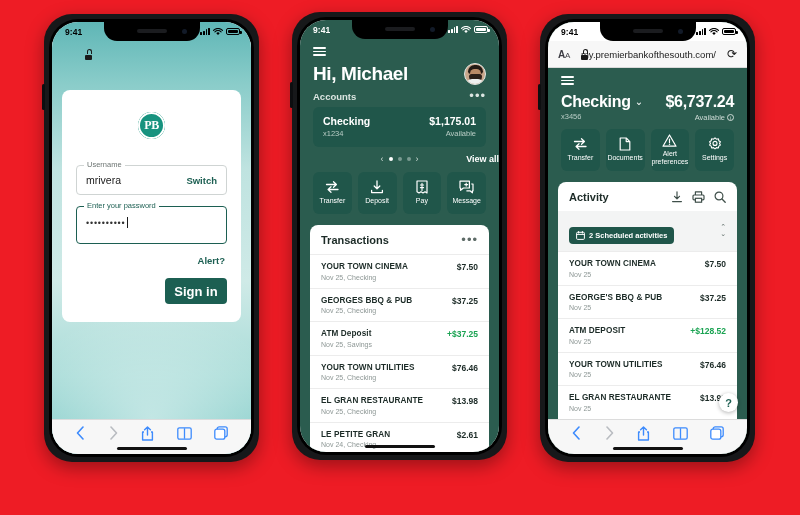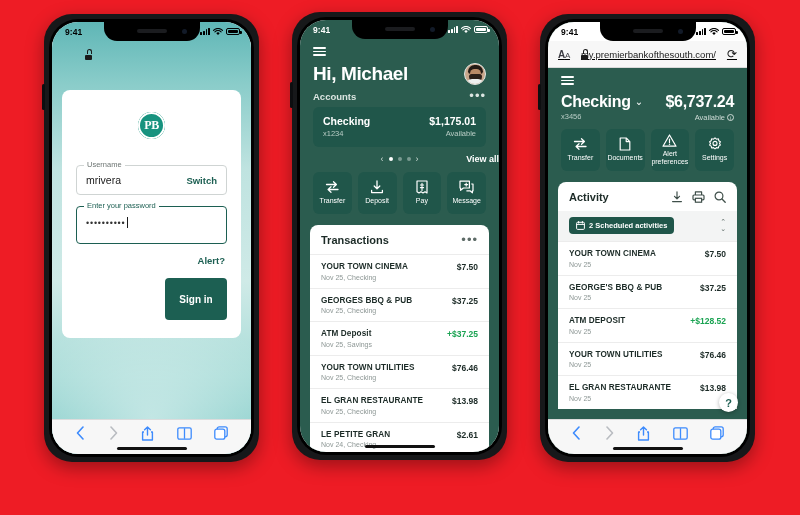--- a/index.html
+++ b/index.html
@@ -40,21 +40,21 @@
   .bars i { width:1.7px; background:currentColor; border-radius:.5px; display:block; }
   .bars i:nth-child(1){height:3px}.bars i:nth-child(2){height:4.5px}
   .bars i:nth-child(3){height:6px}.bars i:nth-child(4){height:7px}
   .batt { width:14px; height:7px; border:1px solid currentColor; border-radius:2px; position:relative; }
   .batt::before{content:"";position:absolute;inset:1px;background:currentColor;border-radius:1px;}
   .batt::after{content:"";position:absolute;right:-2.5px;top:2px;width:1.5px;height:3px;
                background:currentColor;border-radius:0 1px 1px 0;}
 
   
   .urlbar { height:27px; background:#f7f7f7; display:flex; align-items:center;
-            padding:0 10px; border-bottom:1px solid #d9d9d9;text-decoration:underline; }
+            padding:0 10px; border-bottom:1px solid #d9d9d9; }
   .aa { font-size:8px; color:#3c3c43; letter-spacing:-.3px; white-space:nowrap; }
   .aa b{font-size:10px;}
   .urltext { flex:1; text-align:center; font-size:9.5px; color:#1a1a1a; white-space:nowrap;
              overflow:hidden; text-overflow:ellipsis; }
   .lockico { width:7px; height:9px; position:relative; flex:0 0 auto; }
   .lockico::before{content:"";position:absolute;left:0;bottom:0;width:7px;height:5px;
                    background:#1a1a1a;border-radius:1px;}
   .lockico::after{content:"";position:absolute;left:1.6px;top:0;width:3.8px;height:4.5px;
                   border:1.3px solid #1a1a1a;border-bottom:0;border-radius:3px 3px 0 0;}
   .reload { font-size:12px; color:#1a1a1a; line-height:1; }
@@ -86,22 +86,22 @@
   .field.focus { border:1.4px solid #1c5f52; }
   .field .lbl { position:absolute; top:-6px; left:7px; background:#fff; padding:0 3px;
                 font-size:7.5px; color:#6d7573; }
   .field.focus .lbl { color:#1c5f52; }
   .field .val { font-size:10.5px; color:#1a1a1a; flex:1; }
   .field .val.pw { letter-spacing:.8px; font-size:9px; color:#333; }
   .caret { display:inline-block; width:1px; height:11px; background:#1a1a1a;
            vertical-align:-2px; margin-left:1px; }
   .switchlink { font-size:9.5px; color:#1c5f52; font-weight:bold; }
   .forgot { text-align:right; font-size:9.5px; color:#1c5f52; font-weight:bold; margin:9px 2px 12px 0; }
-  .signin { margin-left:auto; display:block; width:62px; height:42px; border-radius:4px;
-            background:#1c5f52; color:#fff; font-size:10px; font-weight:bold; border:0;
+  .signin { margin-left:auto; display:block; width:62px; height:26px; border-radius:4px;
+            background:#1c5f52; color:#fff; font-size:13px; font-weight:bold; border:0;
             font-family:inherit; }
 
   
   .appbg { position:absolute; inset:0; background:#2b5c4f; }
   .hamb { width:13px; height:9px; position:relative; margin:8px 0 0 13px; }
   .hamb i { position:absolute; left:0; width:13px; height:1.6px; background:#fff; border-radius:1px; }
   .hamb i:nth-child(1){top:0}.hamb i:nth-child(2){top:3.7px}.hamb i:nth-child(3){top:7.4px}
   .greet-row { display:flex; align-items:center; justify-content:space-between;
                padding:7px 13px 0; }
   .greet { font-size:19px; font-weight:bold; color:#fff; letter-spacing:-.4px; }
@@ -144,21 +144,21 @@
   .tx:first-of-type { border-top:0; }
   .tx-name { font-size:8.2px; font-weight:bold; color:#1c2b27; letter-spacing:.1px; }
   .tx-meta { font-size:7px; color:#8d9795; margin-top:2.5px; }
   .tx-amt { font-size:8.5px; font-weight:bold; color:#1c2b27; white-space:nowrap; }
   .tx-amt.pos { color:#1aa352; }
 
   .sched-row { display:flex; align-items:center; justify-content:space-between;
                padding:6px 11px 7px; background:#f3f4f4; }
   .sched-pill { display:inline-flex; align-items:center; gap:4px; background:#20564a;
                 color:#fff; font-size:7.5px; font-weight:bold; border-radius:4px;
-                padding:4px 7px; }
+                padding:4px 7px;margin-top:10px; }
   .sorter { display:flex; flex-direction:column; gap:1px; color:#5d6b67; font-size:7px; line-height:.8; }
 
   .bal-head { padding:8px 13px 0; display:flex; justify-content:space-between; align-items:flex-start; }
   .bal-name { font-size:16px; font-weight:bold; color:#fff; letter-spacing:-.3px; }
   .bal-chev { font-size:10px; color:#fff; margin-left:4px; vertical-align:2px; }
   .bal-num { font-size:7.5px; color:#b9cdc6; margin-top:1px; }
   .bal-amt { font-size:16px; font-weight:bold; color:#fff; letter-spacing:-.3px; text-align:right; }
   .bal-avail { font-size:7.5px; color:#cfdcd7; margin-top:2px; text-align:right; }
   .infoico { display:inline-block; width:7px; height:7px; border:1px solid #cfdcd7;
              border-radius:50%; font-size:5px; line-height:6px; text-align:center; margin-left:2px; }

